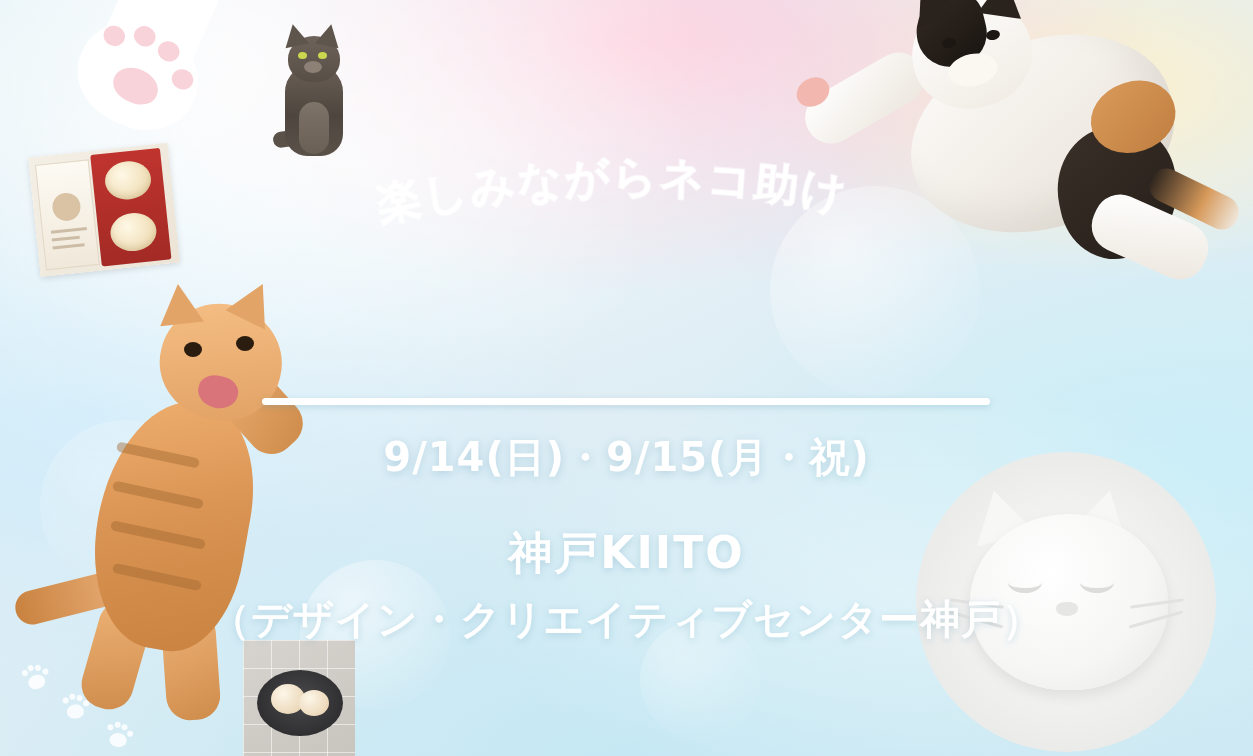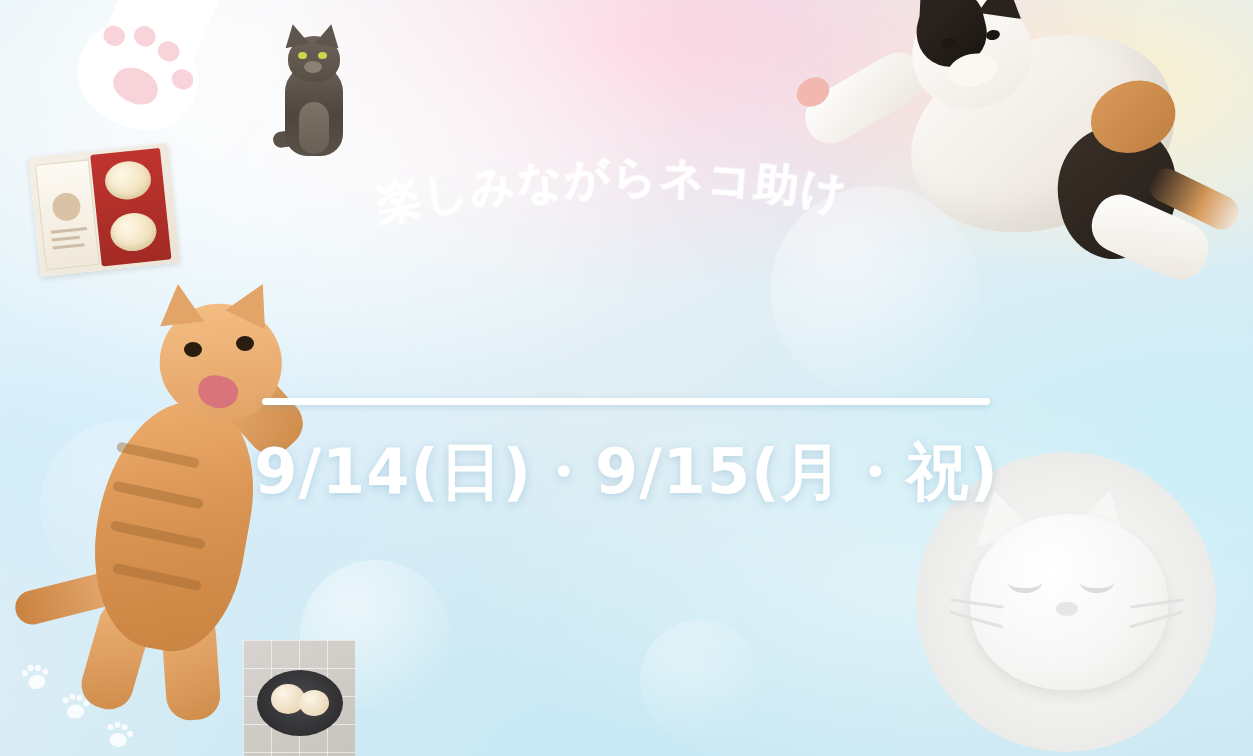--- a/index.html
+++ b/index.html
@@ -393,21 +393,21 @@
     background: #ffffff;
     border-radius: 4px;
     box-shadow: 0 2px 6px rgba(90,150,175,0.25);
   }
   .dates {
     position: absolute;
     left: 0; right: 0;
     top: 430px;
     text-align: center;
     font-family: "DejaVu Sans", "Liberation Sans", sans-serif;
-    font-size: 62px;
+    font-size: 40px;
     font-weight: 700;
     color: #ffffff;
     letter-spacing: 1px;
     text-shadow: 0 2px 8px rgba(90,150,175,0.3);
   }
   .venue {
     position: absolute;
     left: 0; right: 0;
     top: 524px;
     text-align: center;
@@ -565,14 +565,16 @@
         <path id="arcpath" d="M 280,105 Q 626,6 946,92" fill="none"></path>
       </defs>
       <text>
         <textPath href="#arcpath" startOffset="50%" text-anchor="middle">楽しみながらネコ助け</textPath>
       </text>
     </svg>
   </div>
 
   <div class="title-rule"></div>
   <div class="dates">9/14(日)・9/15(月・祝)</div>
+  <div class="venue">神戸KIITO</div>
+  <div class="venue-sub">（デザイン・クリエイティブセンター神戸）</div>
 
 </div>
 
 </body></html>

